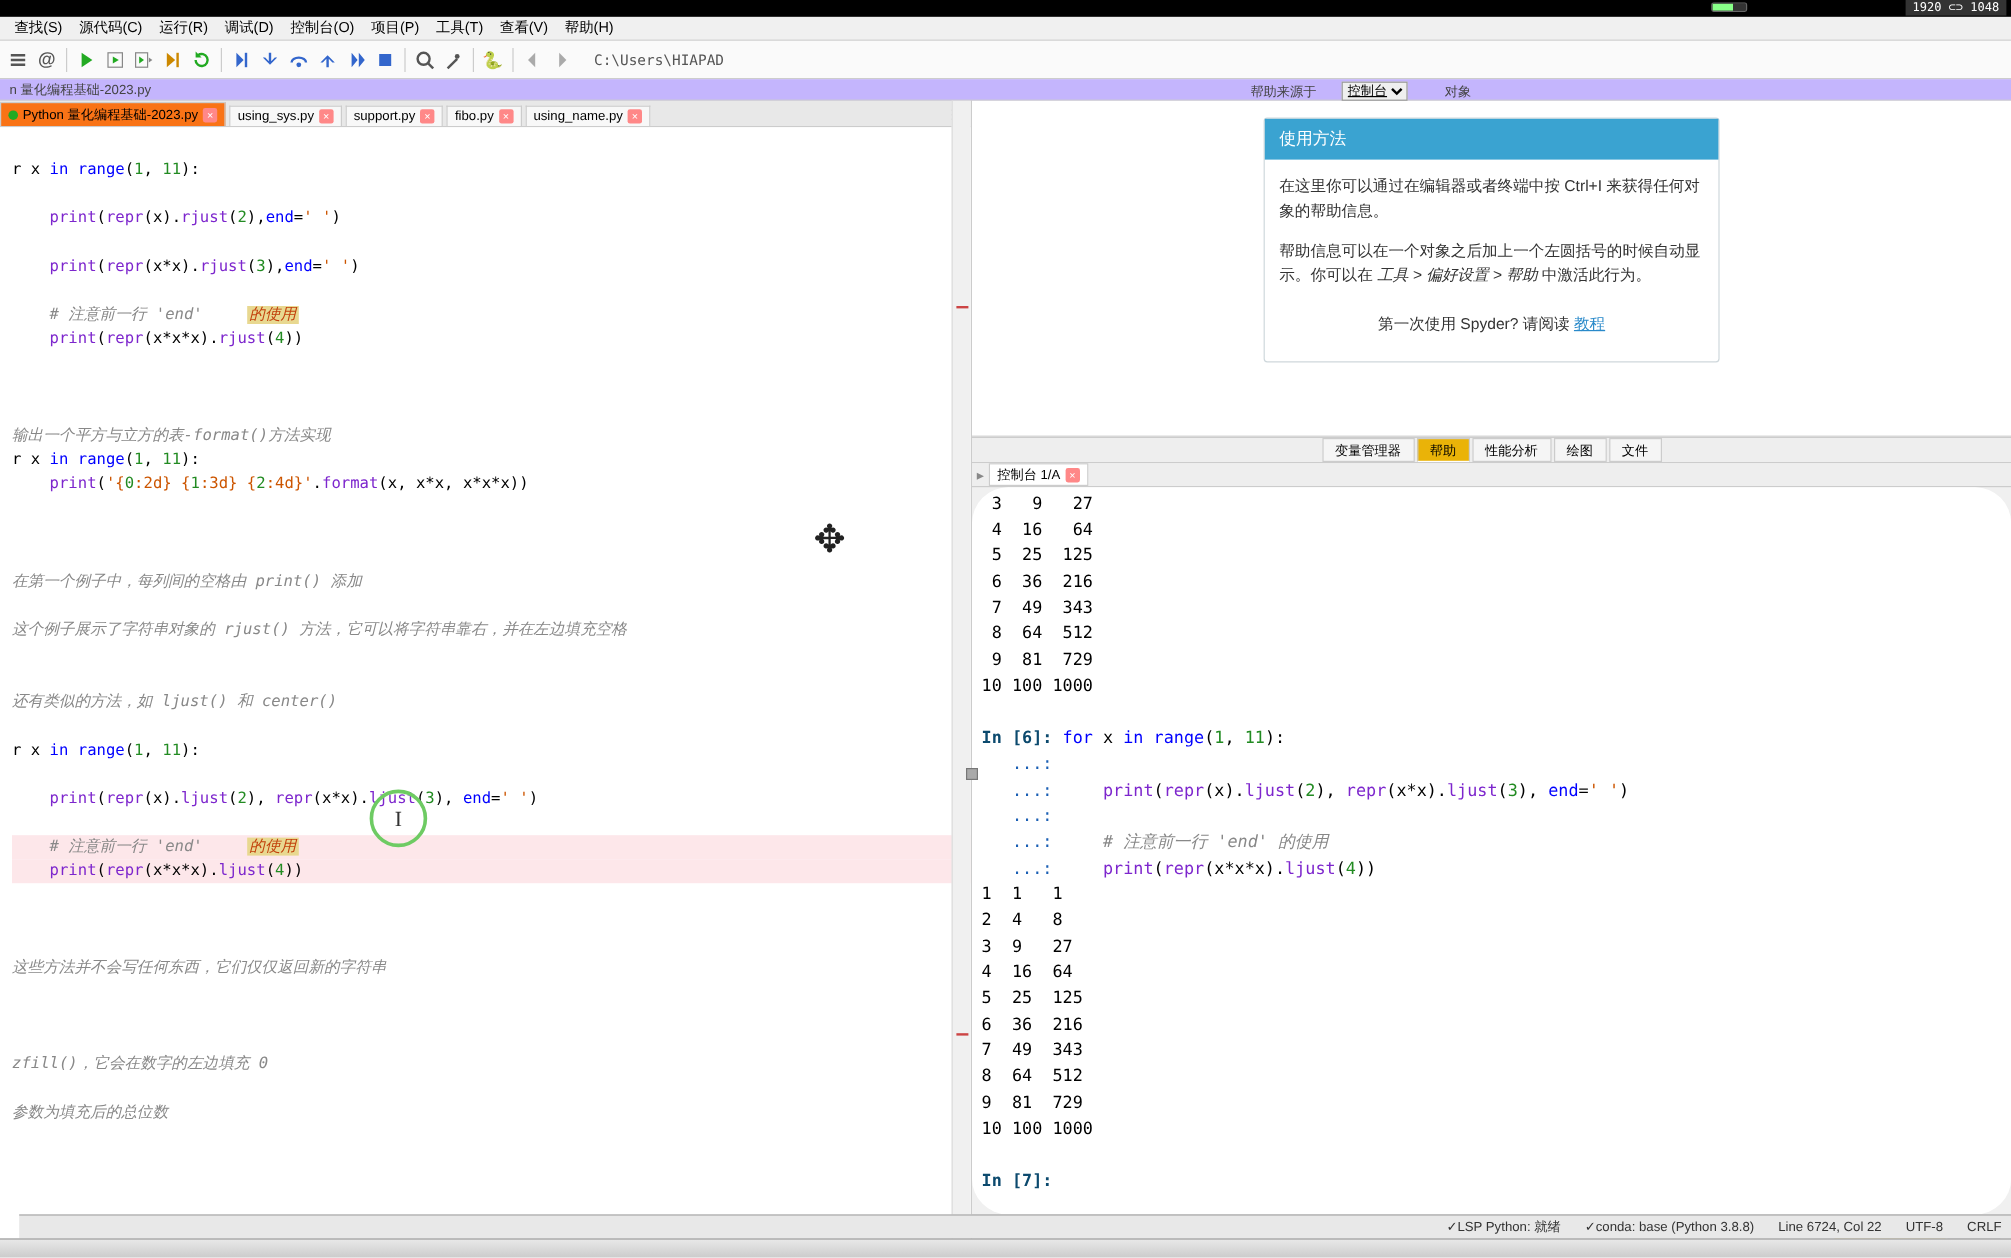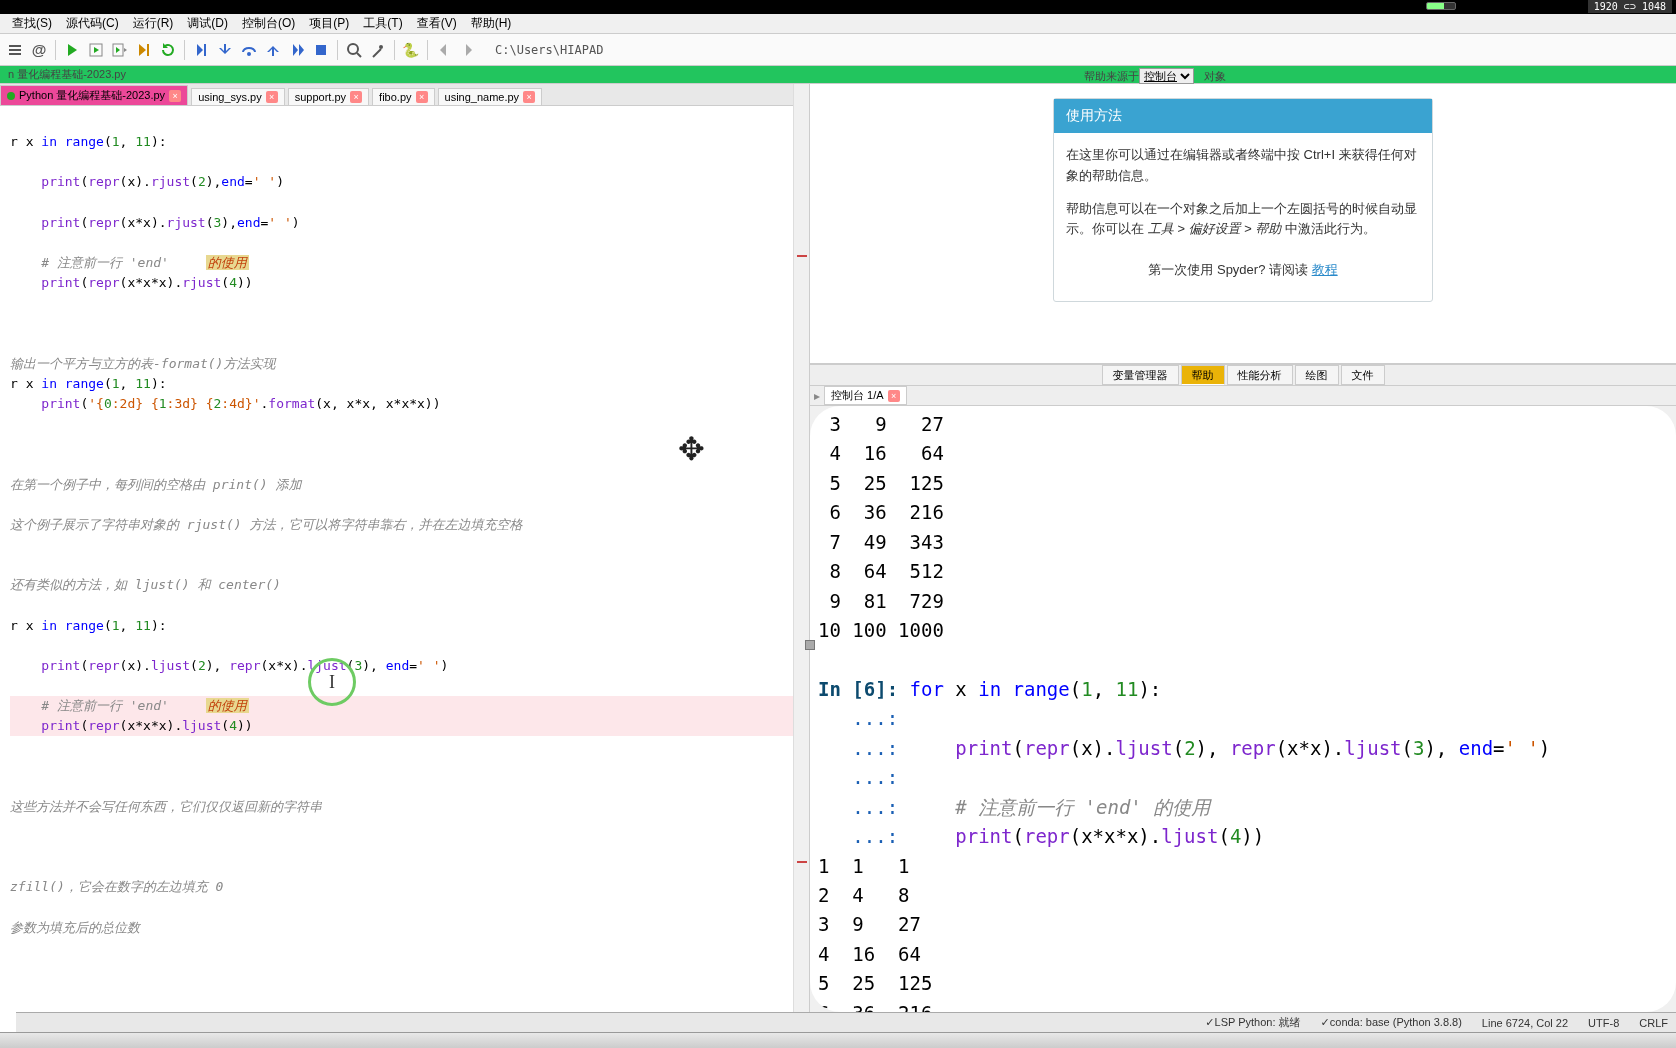--- a/index.html
+++ b/index.html
@@ -7,28 +7,28 @@
 .topbar { height:14px; background:#000; position:relative; }
 .topbar-res { position:absolute; right:4px; top:0; background:#333; color:#fff; font-size:10px; padding:1px 6px; font-family:monospace; }
 .topbar-bat { position:absolute; right:220px; top:2px; width:30px; height:8px; background:linear-gradient(to right,#8f8 60%,#333 60%); border:1px solid #666; border-radius:2px; }
 .menubar { height:20px; background:#f0f0f0; display:flex; align-items:center; padding:0 6px; gap:2px; border-bottom:1px solid #ccc; }
 .menubar span { padding:2px 6px; cursor:default; }
 .toolbar { height:32px; background:#fafafa; display:flex; align-items:center; padding:2px 4px; gap:2px; border-bottom:1px solid #ccc; }
 .tbtn { width:22px; height:22px; display:flex; align-items:center; justify-content:center; border-radius:2px; cursor:pointer; }
 .tbtn svg { width:16px; height:16px; }
 .sep { width:1px; height:20px; background:#ccc; margin:0 3px; }
 .pathbox { flex:1; margin-left:8px; font-family:monospace; font-size:12px; color:#555; padding:2px 6px; background:#fafafa; }
-.crumb { height:18px; background:#22c55e; font-size:11px; padding:1px 8px; color:#444; border-bottom:1px solid #ccc; display:flex; align-items:center; }
-.help-src { position:absolute; right:450px; top:68px; font-size:11px; display:flex; align-items:center; gap:0; }
+.crumb { height:18px; background:#c4b5fd; font-size:11px; padding:1px 8px; color:#444; border-bottom:1px solid #ccc; display:flex; align-items:center; }
+.help-src { position:absolute; right:450px; top:68px; font-size:11px; display:flex; align-items:center; gap:21px; }
 .help-src select { font-size:11px; border:1px solid #999;text-decoration:underline; }
 .main { display:flex; height:calc(100% - 100px); }
 .left { width:810px; display:flex; flex-direction:column; border-right:1px solid #ccc; position:relative; }
 .tabs { height:22px; background:#e8e8e8; display:flex; align-items:flex-end; border-bottom:1px solid #ccc; }
 .tab { display:flex; align-items:center; background:#f8f8f8; border:1px solid #ccc; border-bottom:none; padding:2px 6px; margin-right:3px; font-size:11px; gap:4px; }
-.tab.active { background:#ec4899; }
+.tab.active { background:#f97316; }
 .tab-close { width:12px; height:12px; background:#f88; color:#fff; border-radius:2px; display:flex; align-items:center; justify-content:center; font-size:9px; }
 .tab-opts { margin-left:auto; padding:2px 6px; cursor:pointer; }
 .editor { flex:1; overflow:auto; background:#fff; font-family:"DejaVu Sans Mono",monospace; font-size:13px; line-height:1.55; padding:6px 0 6px 10px; position:relative; white-space:pre; }
 .editor-line { margin:0; }
 .hl-line { background:#fde7ea; display:block; width:100%; }
 .kw { color:#0000ff; }
 .fn { color:#7d26cd; }
 .num { color:#228b22; }
 .str { color:#cc5500; }
 .cmt { color:#888; font-style:italic; }
@@ -41,21 +41,21 @@
 .help-card-h { background:#3aa3d1; color:#fff; padding:8px 12px; font-size:14px; }
 .help-card-b { padding:12px; font-size:13px; color:#333; line-height:1.6; }
 .help-card-b p { margin-bottom:12px; }
 .help-link { color:#2a8aca; }
 .help-card-f { text-align:center; padding:8px; font-size:13px; border-top:none; }
 .pane-tabs { height:22px; background:#eee; display:flex; justify-content:center; border-top:1px solid #ccc; border-bottom:1px solid #ccc; }
 .ptab { padding:2px 10px; border:1px solid #ccc; background:#f5f5f5; font-size:11px; margin:0 1px; }
 .ptab.active { background:#eab308; border-bottom-color:#fff; }
 .console-tabs { height:20px; background:#eee; display:flex; align-items:center; border-bottom:1px solid #ccc; padding:0 4px; gap:4px; }
 .ctab { display:flex; align-items:center; gap:4px; background:#fff; border:1px solid #ccc; padding:1px 6px; font-size:11px; }
-.console { flex:1; background:#fff; font-family:"DejaVu Sans Mono",monospace; font-size:19px; line-height:1.55; padding:4px 8px; overflow:auto; white-space:pre;border-radius:30px; }
+.console { flex:1; background:#fff; font-family:"DejaVu Sans Mono",monospace; font-size:14px; line-height:1.55; padding:4px 8px; overflow:auto; white-space:pre;border-radius:30px; }
 .prompt { color:#0c4a6e; font-weight:bold; }
 .console .cmt { color:#888; font-style:italic; }
 .bottom-tabs { height:20px; background:#eee; border-top:1px solid #ccc; display:flex; justify-content:flex-end; padding:0 8px; }
 .bottom-tabs .ptab { font-size:11px; }
 .status { position:absolute; bottom:16px; left:16px; right:0; height:20px; background:#e8e8e8; border-top:1px solid #aaa; display:flex; align-items:center; font-size:11px; padding:0 8px; gap:20px; justify-content:flex-end; }
 .status span { color:#333; }
 .taskbar { position:absolute; bottom:0; left:0; right:0; height:16px; background:linear-gradient(#e8e8e8,#ccc); border-top:1px solid #999; }
 .move-icon { position:absolute; left:678px; top:430px; font-size:32px; color:#222; }
 .green-cursor { position:absolute; left:308px; top:658px; width:48px; height:48px; border:3px solid #6ecb63; border-radius:50%; display:flex; align-items:center; justify-content:center; font-family:serif; font-size:18px; color:#333; }
 .splitter-dot { position:absolute; left:805px; top:640px; width:10px; height:10px; background:#aaa; border:1px solid #777; }

